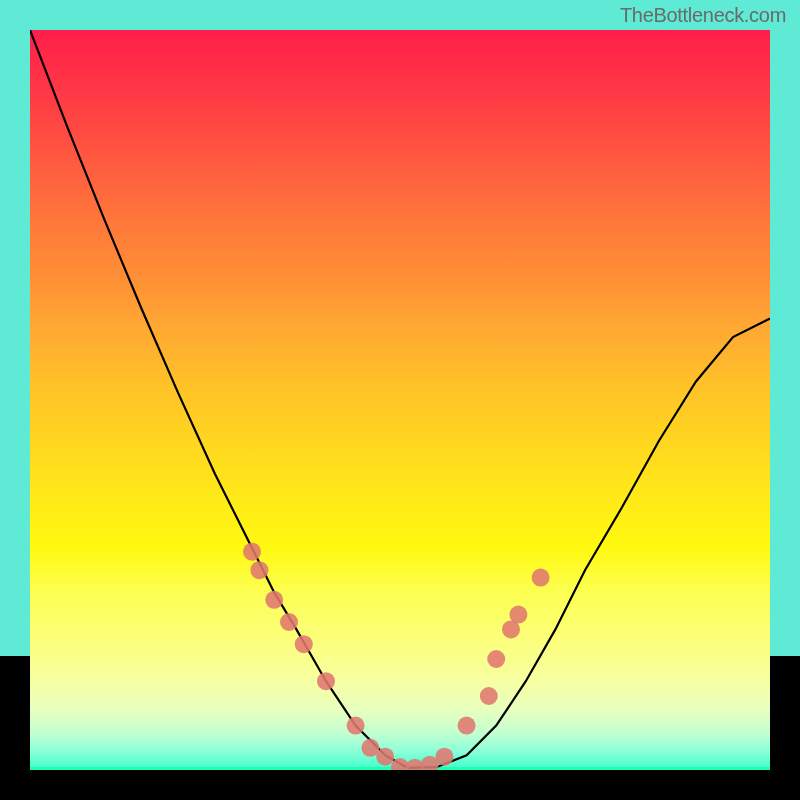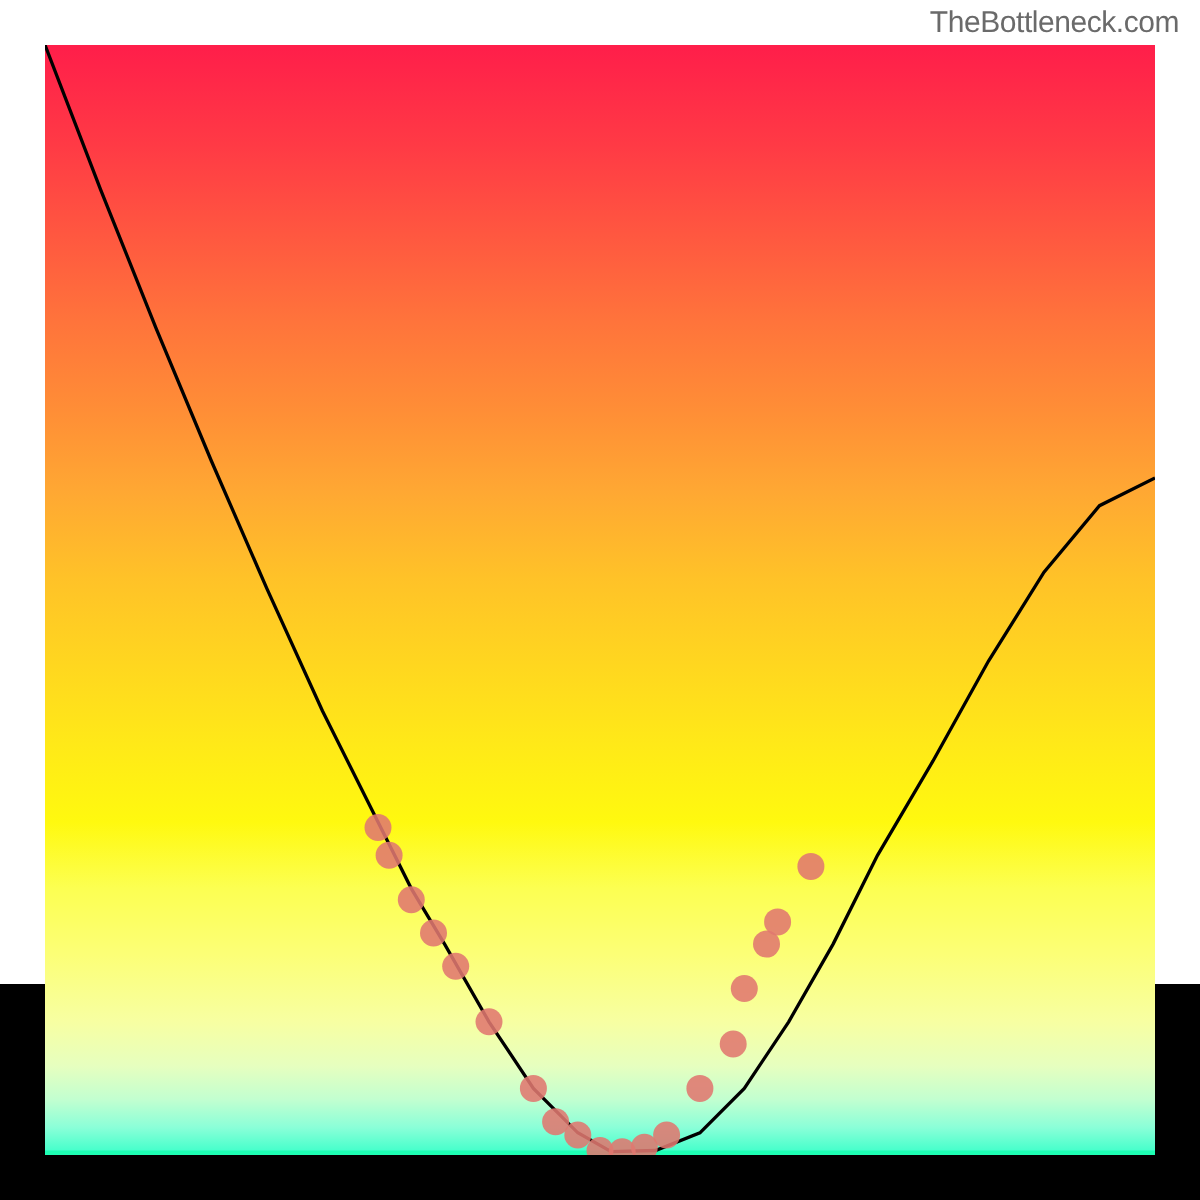--- a/index.html
+++ b/index.html
@@ -10,21 +10,21 @@
     overflow: hidden;
     background: #000;
     font-family: Arial, Helvetica, sans-serif;
   }
   .frame {
     position: absolute;
     left: 0;
     top: 0;
     width: 800px;
     height: 656px;
-    background: #ffffff;
+    background: #5eead4;
   }
   .plot-area {
     position: absolute;
     left: 30px;
     top: 30px;
     width: 740px;
     height: 740px;
     overflow: hidden;
   }
   .gradient-bg {

